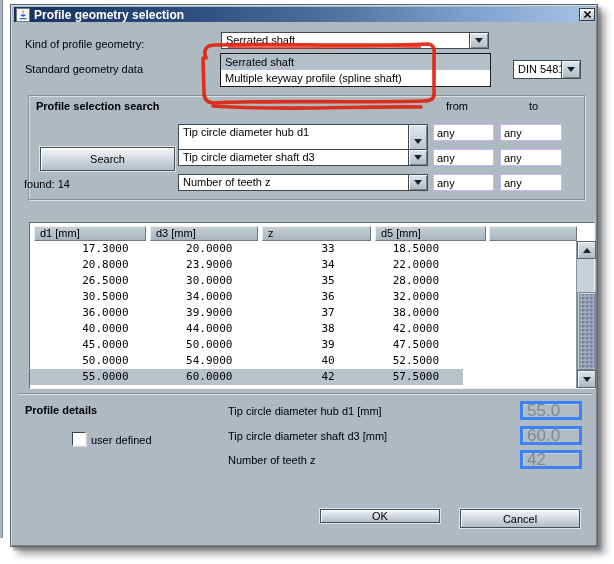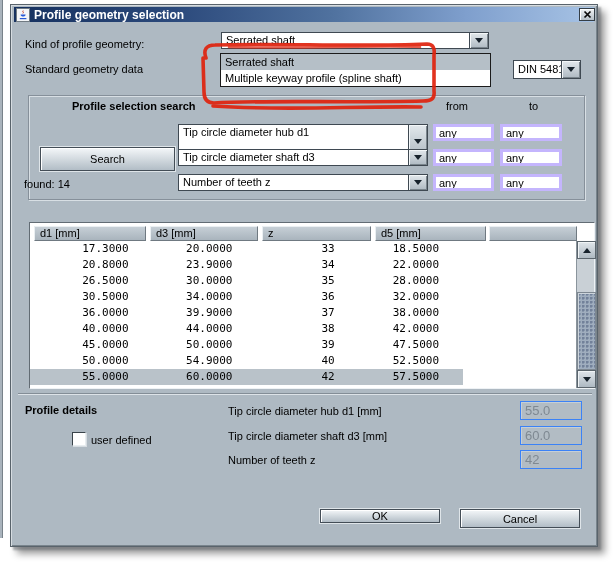--- a/index.html
+++ b/index.html
@@ -34,24 +34,24 @@
              background:linear-gradient(180deg,#e2e8ec,#aeb9c2);
              border-left:1px solid #3f4952;box-shadow:inset 1px 1px 0 #f3f7f9, inset -1px -1px 0 #79848c;
              display:flex;align-items:center;justify-content:center;}
   .tri-down{width:0;height:0;border-left:4px solid transparent;border-right:4px solid transparent;border-top:5px solid #17222c;}
   .tri-up{width:0;height:0;border-left:4px solid transparent;border-right:4px solid transparent;border-bottom:5px solid #17222c;}
 
   .popup{background:#ffffff;border:1px solid #1b1b1b;z-index:20;}
   .popup-item{height:16px;line-height:16px;padding-left:4px;white-space:nowrap;}
   .popup-item.sel{background:#b5bfc7;}
 
-  .tf{background:#ffffff;border:3px solid #c4b5fd;padding:0 0 0 3px;font-family:"Liberation Sans",sans-serif;
+  .tf{background:#ffffff;border:1px solid #c4b5fd;padding:0 0 0 3px;font-family:"Liberation Sans",sans-serif;
       font-size:11px;color:#000;outline:none;}
-  .tf-dis{background:#b2bcc4;border:1px solid #3b82f6;box-shadow:inset 1px 1px 0 #c6cfd6;
-          color:#7f8992;padding:0 0 0 4px;font-family:"Liberation Sans",sans-serif;font-size:13px;outline:none;}
+  .tf-dis{background:#b2bcc4;border:3px solid #3b82f6;box-shadow:inset 1px 1px 0 #c6cfd6;
+          color:#7f8992;padding:0 0 0 4px;font-family:"Liberation Sans",sans-serif;font-size:17px;outline:none;}
 
   .btn{background:linear-gradient(180deg,#f4f7f9 0%,#d6dde2 45%,#b2bdc6 100%);
        border:1px solid #434d56;box-shadow:inset 1px 1px 0 #ffffff, 0 0 0 1px #dfe5e9;
        display:flex;align-items:center;justify-content:center;font-size:11px;cursor:default;}
 
   .etched{border:1px solid #86909a;box-shadow:inset 1px 1px 0 #d8dfe4, 1px 1px 0 #d8dfe4;}
 
   .tablebox{left:29px;top:222px;width:566px;height:167px;background:#ffffff;
             border:1px solid;border-color:#626c74 #eef2f5 #eef2f5 #626c74;}
   .hcell{top:226px;height:15px;line-height:13px;padding-left:5px;color:#000;
@@ -122,21 +122,21 @@
         <span class="tri-down"></span>
       </span>
   </div>
 
   <div class="abs popup" style="left:220px;top:53px;width:271px;height:34px;">
     <div class="popup-item sel">Serrated shaft</div>
     <div class="popup-item">Multiple keyway profile (spline shaft)</div>
   </div>
 
   <div class="abs etched" style="left:28px;top:95px;width:557px;height:105px;"></div>
-  <div class="abs lbl bold" style="left:36px;top:100px;margin-left:36px;">Profile selection search</div>
+  <div class="abs lbl bold" style="left:36px;top:100px;">Profile selection search</div>
   <div class="abs lbl" style="left:446px;top:100px;">from</div>
   <div class="abs lbl" style="left:529px;top:100px;">to</div>
 
   <div class="abs combo" style="left:178px;top:124px;width:250px;height:34px;">
     <span class="combo-text">Tip circle diameter hub d1</span>
     <span class="combo-btn">
         <span class="tri-down"></span>
       </span>
   </div>
   <input class="abs tf" style="left: 433px; top: 124px; width: 61px; height: 17px;" value="any">

